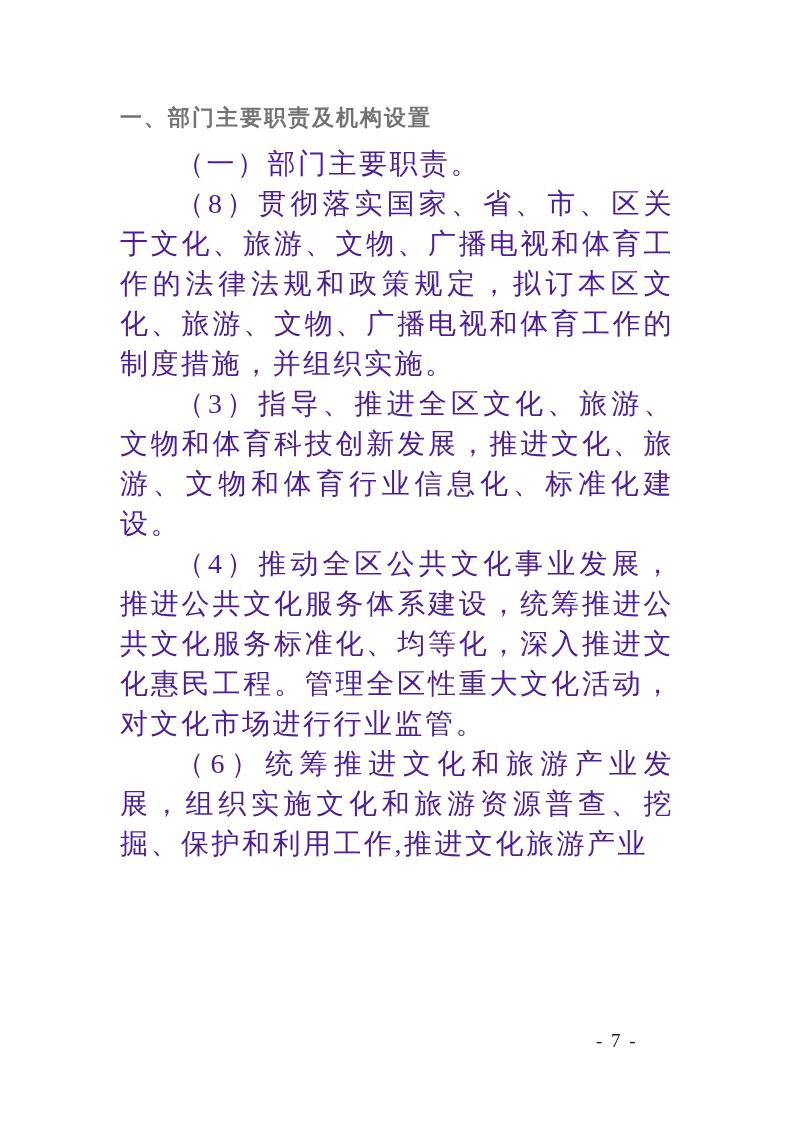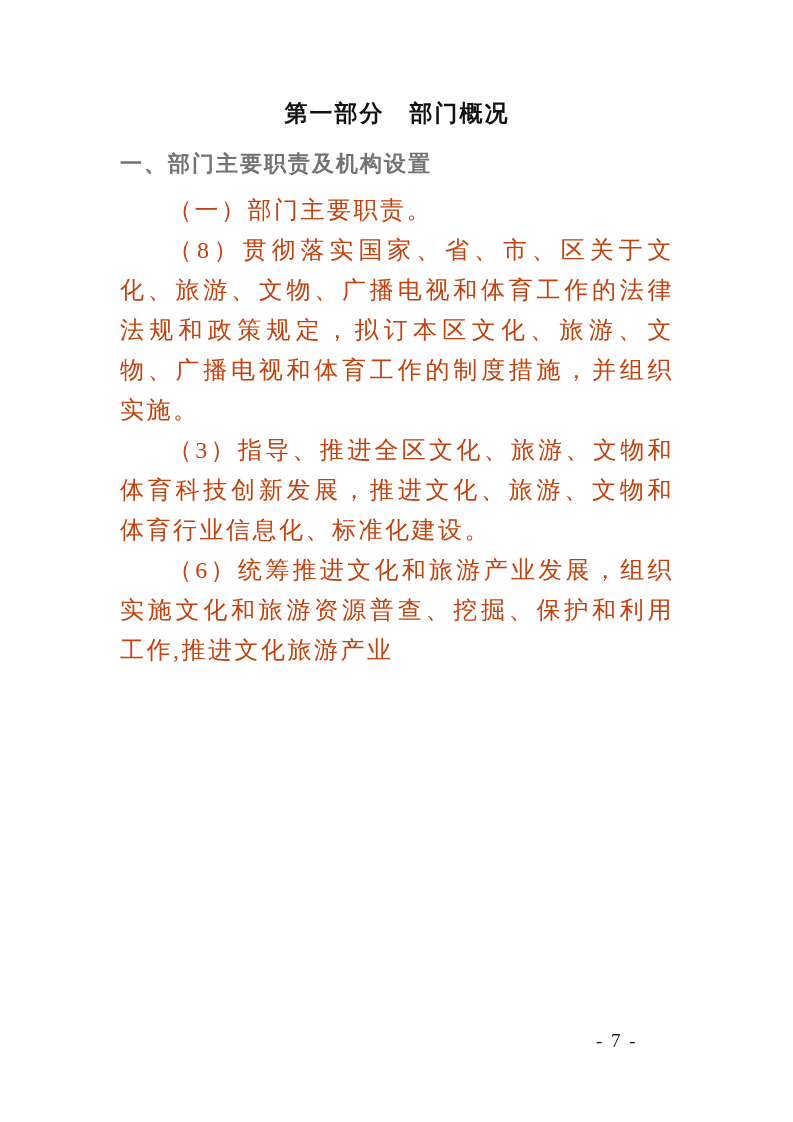--- a/index.html
+++ b/index.html
@@ -36,44 +36,44 @@
   .section-heading {
     font-family: "Liberation Sans", sans-serif;
     font-size: 22px;
     font-weight: bold;
     letter-spacing: 2px;
     line-height: 40px;
     margin: 0 0 6px 0;
     color: #737373;
   }
   .body-para {
-    font-size: 24px;
+    font-size: 28px;
     line-height: 40px;
     letter-spacing: 2.5px;
     margin: 0;
     text-indent: 2em;
     text-align: justify;
-    color: #c2410c;
+    color: #4c1d95;
   }
   .page-number {
     position: absolute;
     top: 1030px;
     left: 596px;
     font-size: 19px;
     letter-spacing: 2px;
     color: #222222;
     font-family: "Liberation Serif", serif;
   }
 </style>
 </head>
 <body>
 
 <div class="page">
   <div class="content">
-    <h1 class="doc-title">第一部分　部门概况</h1>
     <h2 class="section-heading">一、部门主要职责及机构设置</h2>
     <p class="body-para">（一）部门主要职责。</p>
     <p class="body-para">（8）贯彻落实国家、省、市、区关于文化、旅游、文物、广播电视和体育工作的法律法规和政策规定，拟订本区文化、旅游、文物、广播电视和体育工作的制度措施，并组织实施。</p>
     <p class="body-para">（3）指导、推进全区文化、旅游、文物和体育科技创新发展，推进文化、旅游、文物和体育行业信息化、标准化建设。</p>
+    <p class="body-para">（4）推动全区公共文化事业发展，推进公共文化服务体系建设，统筹推进公共文化服务标准化、均等化，深入推进文化惠民工程。管理全区性重大文化活动，对文化市场进行行业监管。</p>
     <p class="body-para">（6）统筹推进文化和旅游产业发展，组织实施文化和旅游资源普查、挖掘、保护和利用工作,推进文化旅游产业</p>
   </div>
   <div class="page-number">- 7 -</div>
 </div>
 
 </body></html>

